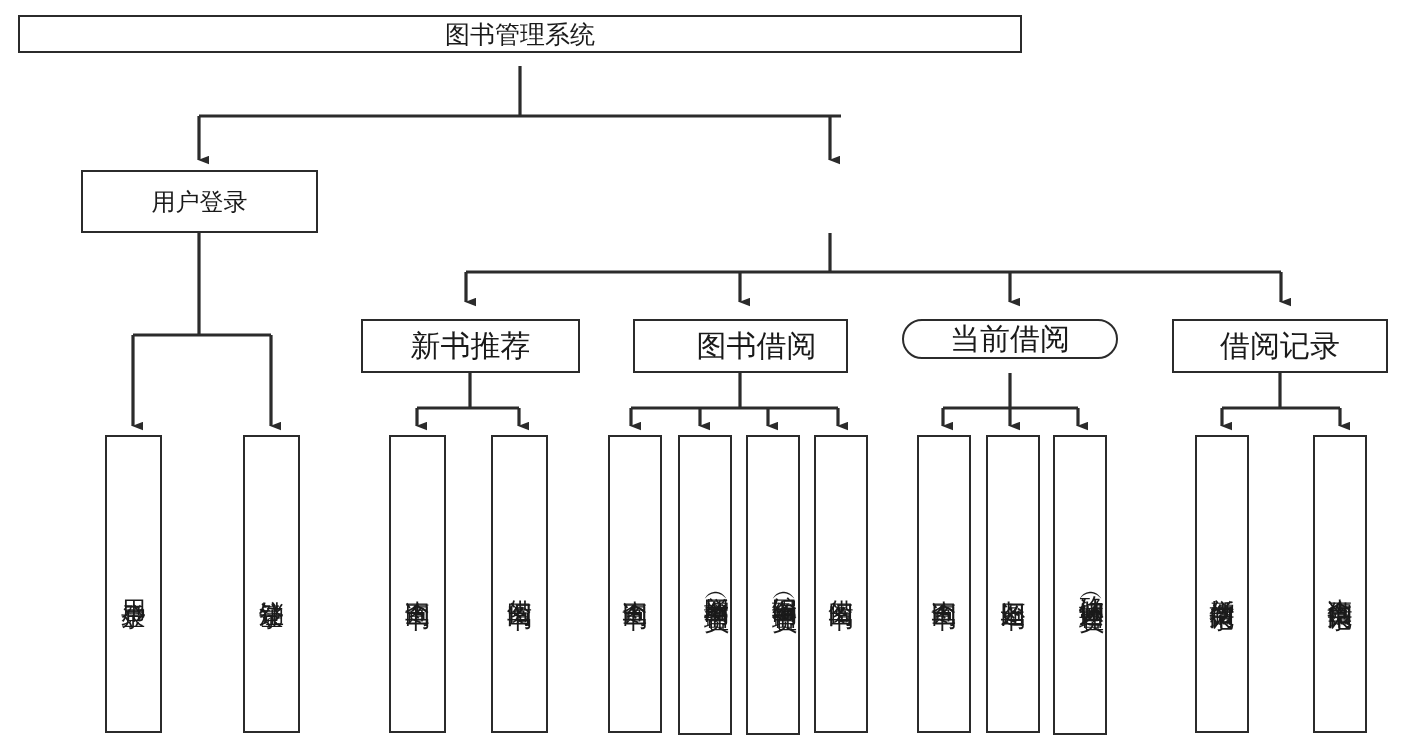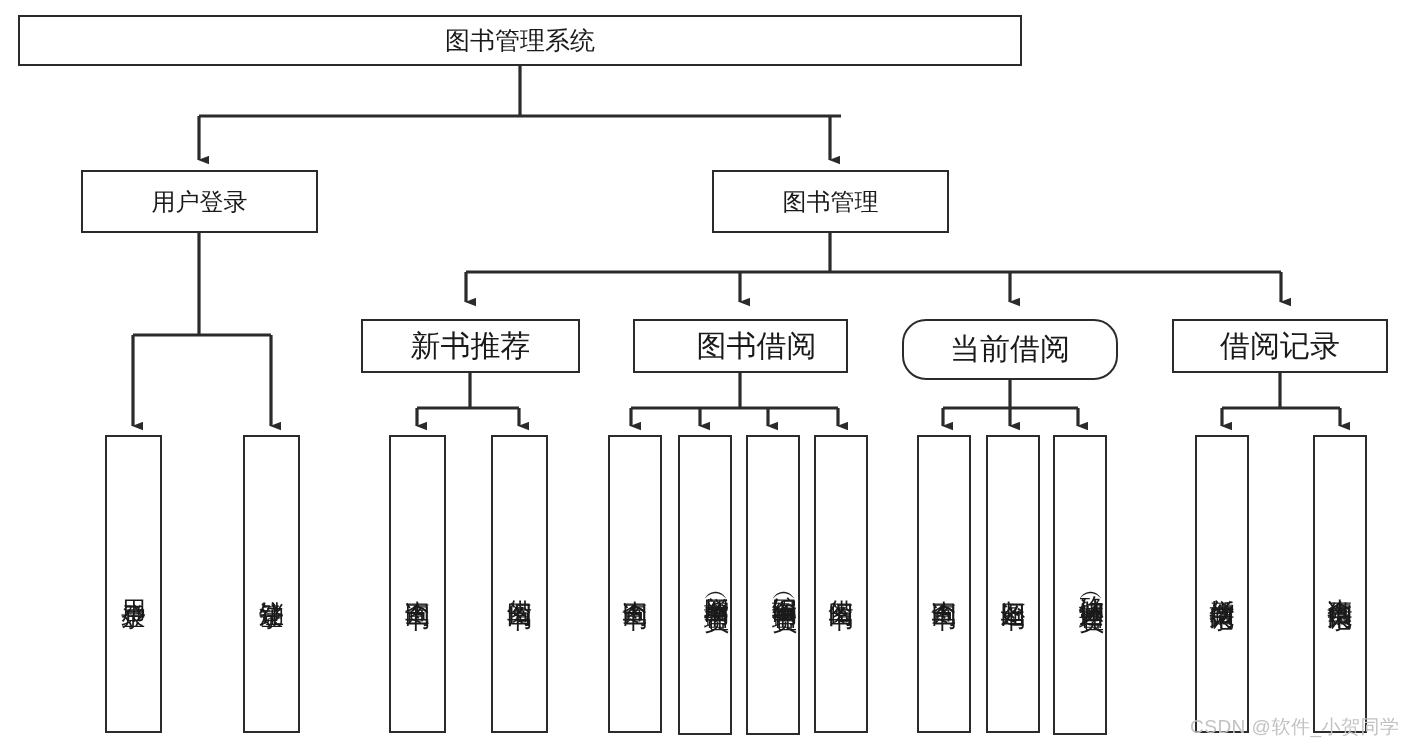--- a/index.html
+++ b/index.html
@@ -119,38 +119,35 @@
       <path d="M1010,408 L1010,426" marker-end="url(#arrowhead)"></path>
       <path d="M1078,408 L1078,426" marker-end="url(#arrowhead)"></path>
 
       <path d="M1280,373 L1280,408"></path>
       <path d="M1222,408 L1340,408"></path>
       <path d="M1222,408 L1222,426" marker-end="url(#arrowhead)"></path>
       <path d="M1340,408 L1340,426" marker-end="url(#arrowhead)"></path>
     </g>
   </svg>
 
-  <div class="node root" style="left:18px; top:15px; width:1004px; height:51px;">
+  <div class="node root" style="left:18px; top:15px; width:1004px; height:38px;">
     <span>图书管理系统</span>
   </div>
 
   <div class="node level2" style="left:81px; top:170px; width:237px; height:63px;">
     <span>用户登录</span>
-  </div>
-  <div class="node level2" style="left:712px; top:170px; width:237px; height:63px;">
-    <span>图书管理</span>
   </div>
 
   <div class="node level3" style="left:361px; top:319px; width:219px; height:54px;">
     <span>新书推荐</span>
   </div>
   <div class="node level3" style="left:633px; top:319px; width:215px; height:54px;padding-left:32px;">
     <span>图书借阅</span>
   </div>
-  <div class="node level3" style="left:902px; top:319px; width:216px; height:61px;border-radius:24px;">
+  <div class="node level3" style="left:902px; top:319px; width:216px; height:40px;border-radius:24px;">
     <span>当前借阅</span>
   </div>
   <div class="node level3" style="left:1172px; top:319px; width:216px; height:54px;">
     <span>借阅记录</span>
   </div>
 
   <div class="node leaf" style="left:105px; top:435px; width:57px; height:298px;">
     <span class="leaf-text">用户登录</span>
   </div>
   <div class="node leaf" style="left:243px; top:435px; width:57px; height:298px;">
@@ -187,15 +184,14 @@
     <span class="leaf-text">确认归还（管理员）</span>
   </div>
 
   <div class="node leaf" style="left:1195px; top:435px; width:54px; height:298px;">
     <span class="leaf-text">新增借阅记录</span>
   </div>
   <div class="node leaf" style="left:1313px; top:435px; width:54px; height:298px;">
     <span class="leaf-text">查询借阅记录</span>
   </div>
 
-  <div class="watermark">CSDN @软件_小贺同学</div>
 
 </div>
 
 </body></html>

